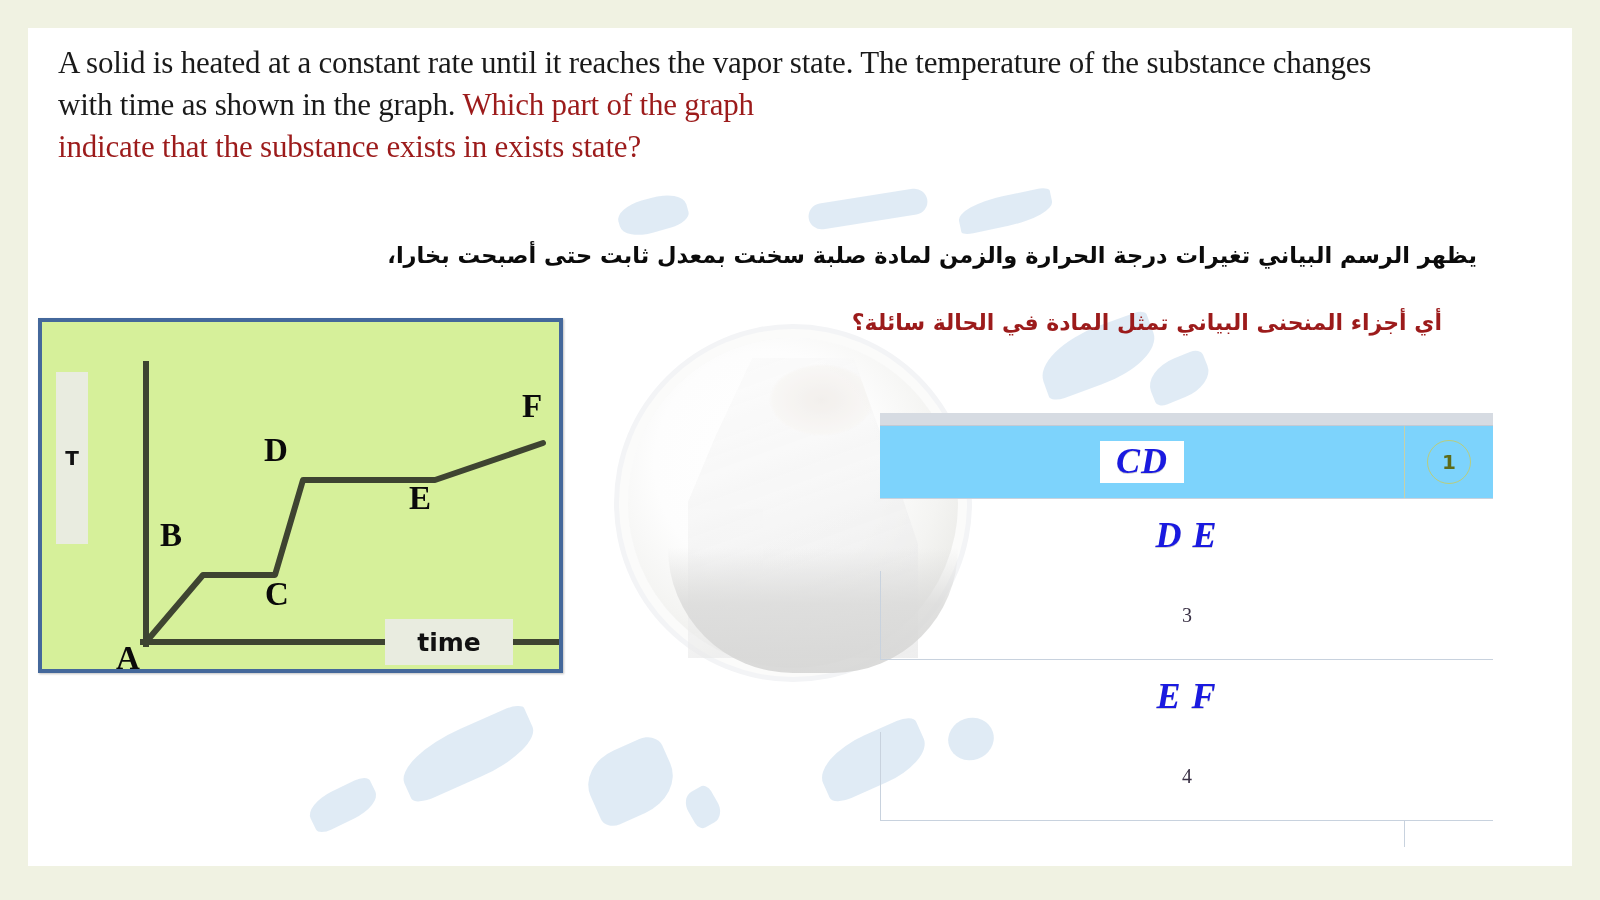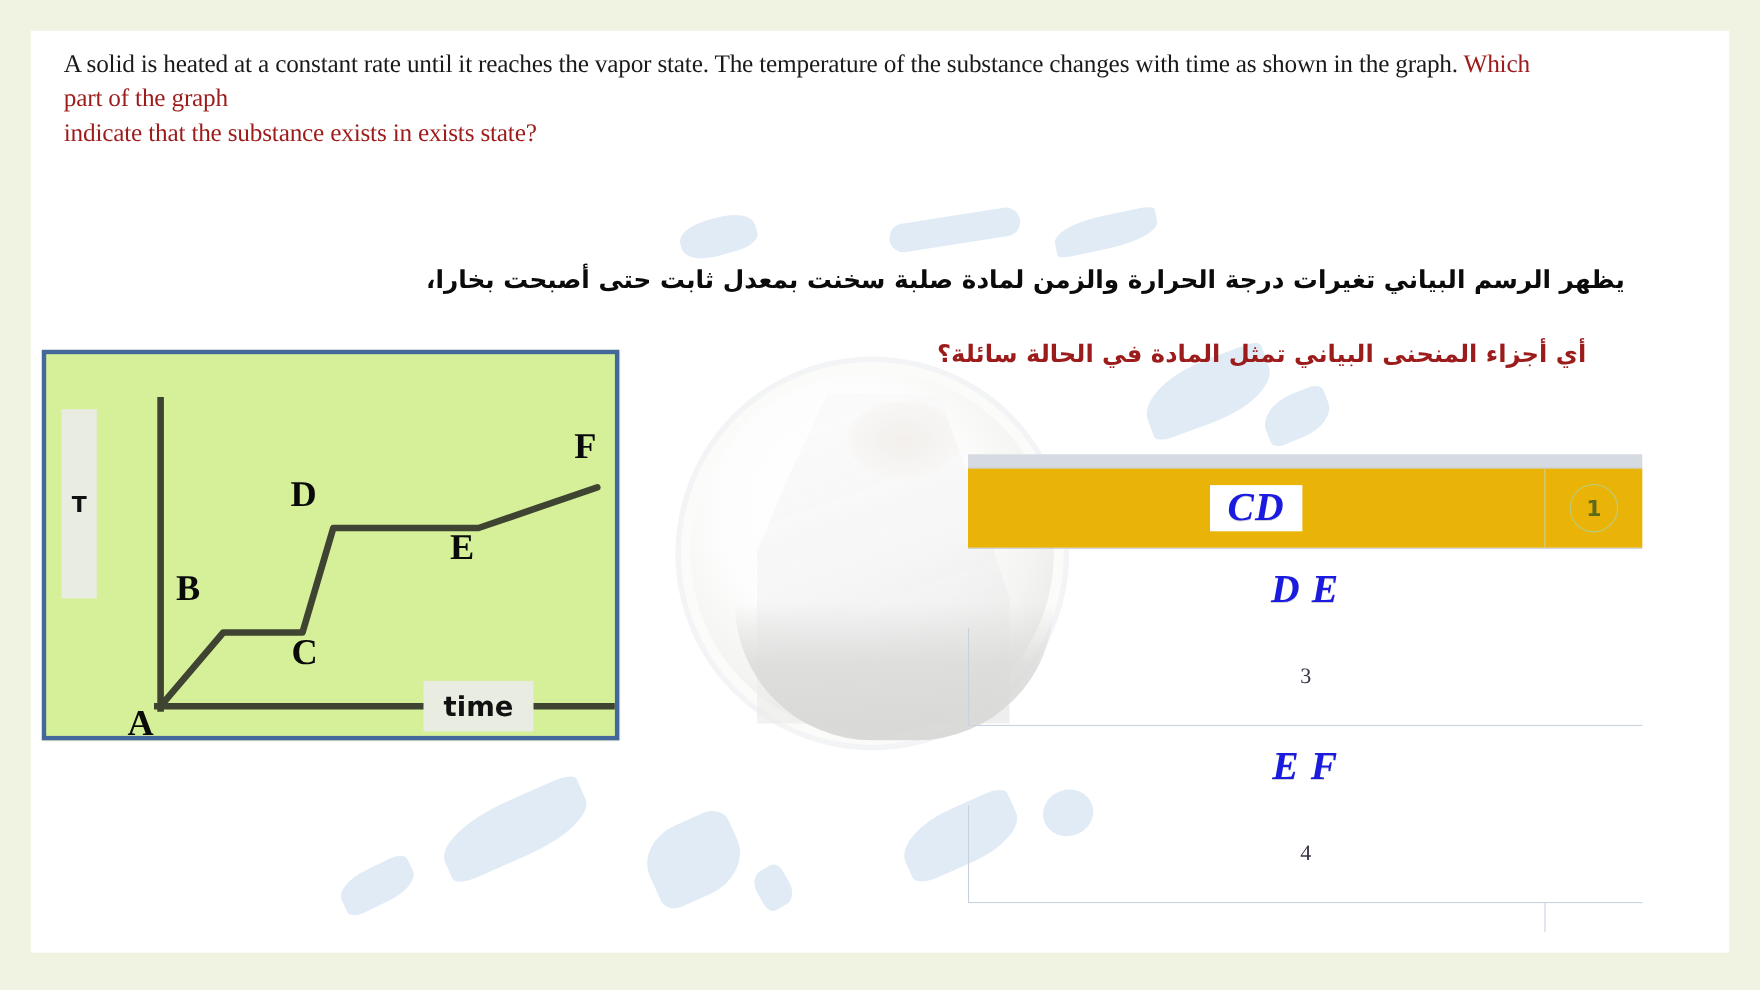--- a/index.html
+++ b/index.html
@@ -48,21 +48,21 @@
   .wm-b6{left:370px;top:700px;width:140px;height:52px;border-radius:52% 14% 48% 16%;transform:rotate(-24deg);}
   .wm-b7{left:560px;top:718px;width:86px;height:70px;border-radius:46% 22% 50% 18%;transform:rotate(-24deg);}
   .wm-b8{left:790px;top:706px;width:110px;height:52px;border-radius:52% 16% 48% 18%;transform:rotate(-24deg);}
   .wm-b9{left:920px;top:690px;width:46px;height:42px;border-radius:50%;transform:rotate(-18deg);}
   .wm-b10{left:660px;top:760px;width:30px;height:38px;border-radius:42% 24% 42% 24%;transform:rotate(-30deg);}
   .wm-b11{left:280px;top:760px;width:70px;height:34px;border-radius:44% 20% 44% 20%;transform:rotate(-26deg);}
 
   
   .qtext{
     position:absolute;left:30px;top:14px;width:1360px;
-    font-size:23px;line-height:1.36;color:#1a1a1a;
+    font-size:31px;line-height:1.36;color:#1a1a1a;
     font-family:"Liberation Serif", serif;
     letter-spacing:-0.2px;
   }
   .qtext .red{color:#9c1b1b;}
 
   .ar{
     position:absolute;
     font-family:"DejaVu Sans", sans-serif;
     font-weight:bold;
     direction:rtl;text-align:center;
@@ -80,21 +80,21 @@
     box-shadow:1px 1px 2px rgba(0,0,0,.25);
   }
   #graphinner{position:absolute;inset:0;overflow:hidden;}
   #graphinner svg{position:absolute;left:0;top:0;}
   .ax-label{
     position:absolute;background:#e9ece0;
     display:flex;align-items:center;justify-content:center;
     font-family:"DejaVu Sans", sans-serif;font-weight:bold;color:#111;
   }
   #tlabel{left:14px;top:50px;width:32px;height:172px;font-size:20px;}
-  #timelabel{left:343px;top:297px;width:100px;height:46px;font-size:25px;}
+  #timelabel{left:343px;top:297px;width:128px;height:46px;font-size:25px;}
   .pt{
     position:absolute;font-family:"Liberation Serif", serif;
     font-weight:bold;color:#0a0a0a;font-size:33px;line-height:1;
   }
 
   
   #answers{
     position:absolute;left:852px;top:385px;width:613px;
     font-family:"Liberation Serif", serif;
   }
@@ -107,21 +107,21 @@
   .acell-num{
     flex:0 0 88px;display:flex;align-items:center;justify-content:center;
     height:72px;border-left:1px solid #c8d2de;
     font-family:"Liberation Serif", serif;font-size:20px;color:#3a3145;
   }
   .choice{
     color:#1a1ae0;font-weight:bold;font-style:italic;font-size:36px;
     letter-spacing:1px;
     text-shadow:0 1px 0 rgba(0,0,0,.18);
   }
-  #row0{background:#eab308;}
+  #row0{background:#7dd3fc;}
   #row0 .acell-txt .chipbox{background:#ffffff;padding:2px 16px;line-height:1.05;}
   #row0 .acell-num{border-left:1px solid #c7d0a8;}
   .numsel{
     width:42px;height:42px;border-radius:50%;
     border:1px solid #b9cd7c;
     display:flex;align-items:center;justify-content:center;
     font-weight:bold;color:#5d6b18;font-size:20px;
     font-family:"DejaVu Sans", sans-serif;
   }
   .arow.sep{border-top:1px solid #c8d2de;flex-direction:column;}

